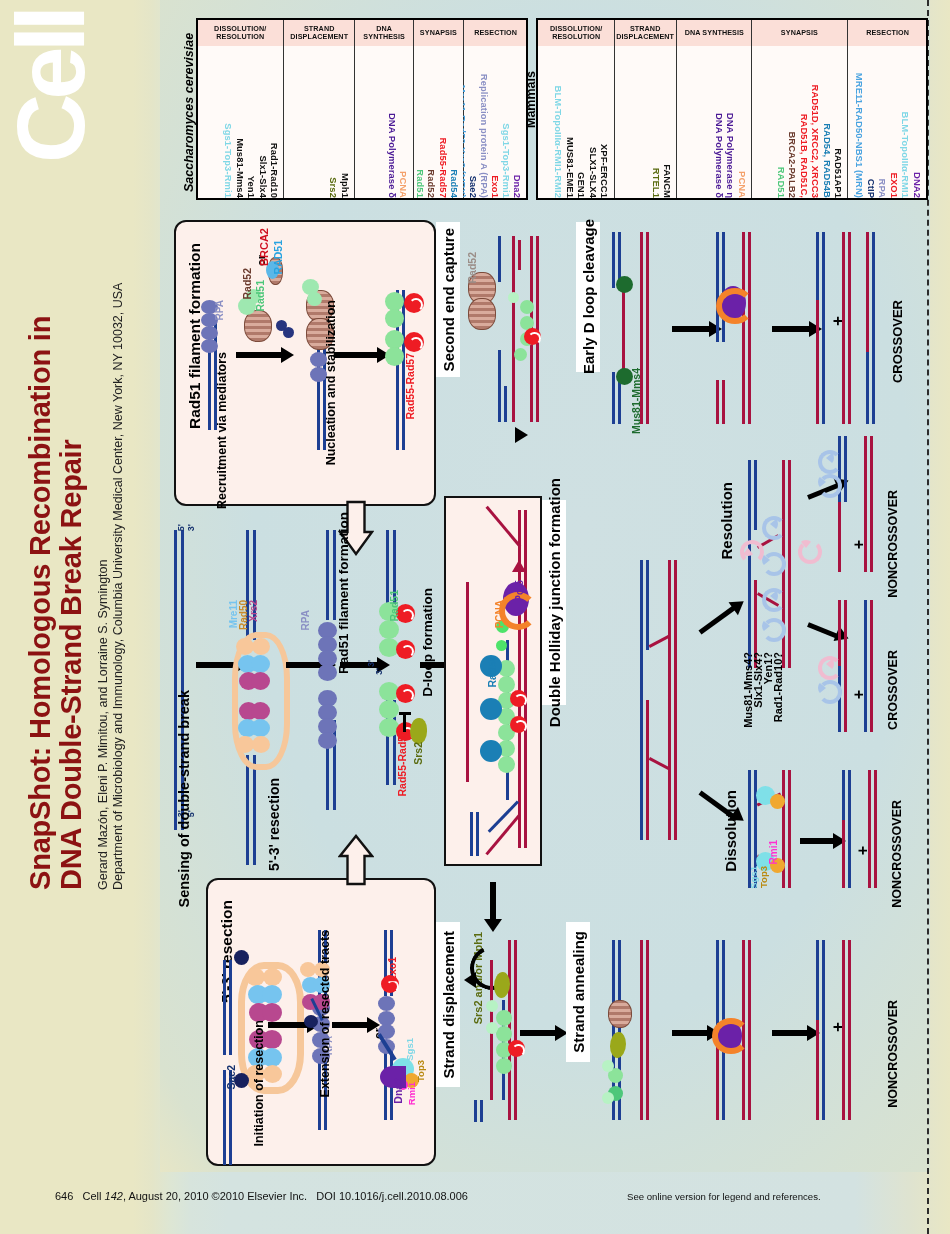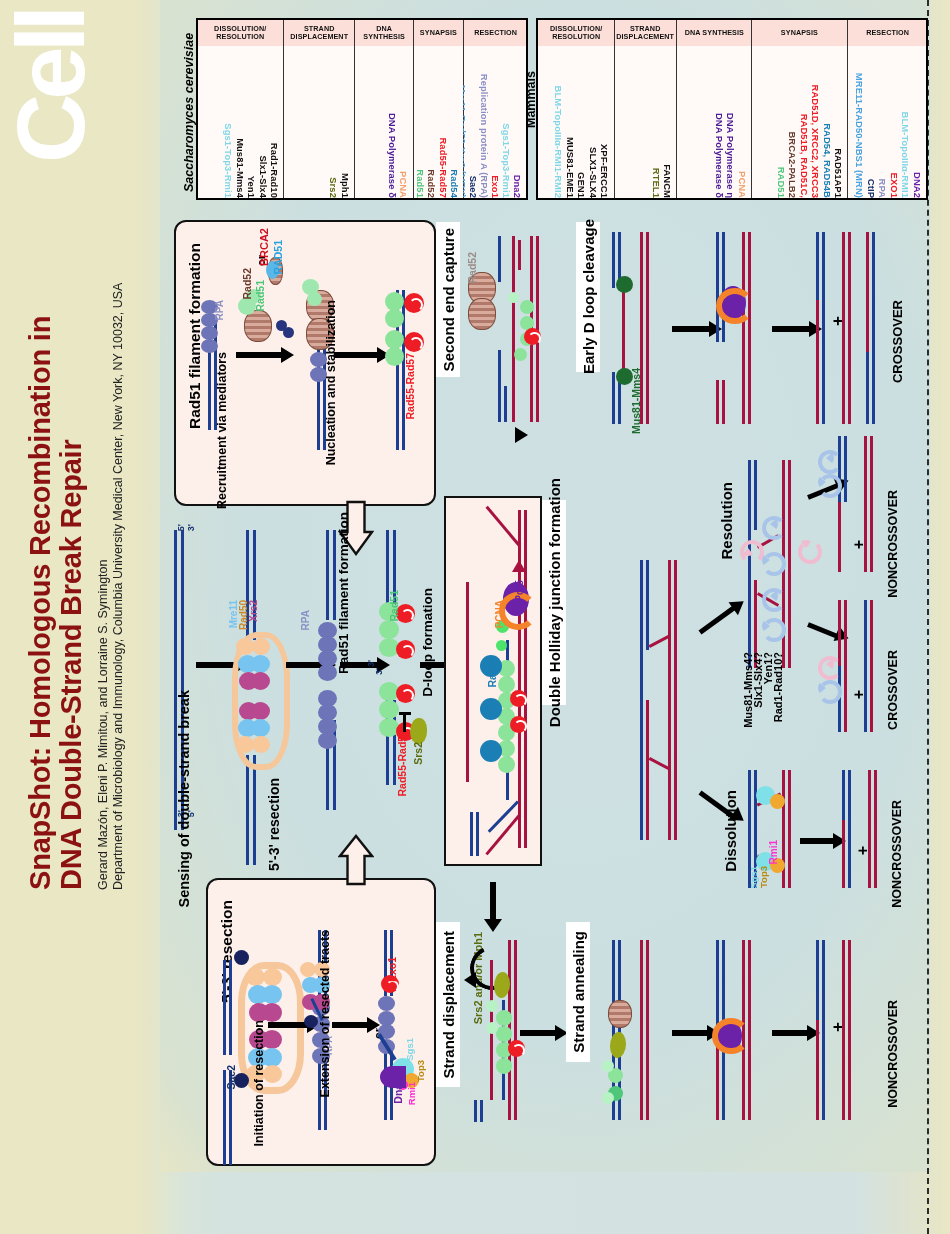--- a/index.html
+++ b/index.html
@@ -838,13 +838,22 @@
       <div style="position: absolute; left: 842px; top: 940px; width: 3.2px; height: 180px; background: rgb(168, 18, 64);"></div>
       <div style="position: absolute; left: 848px; top: 940px; width: 3.2px; height: 180px; background: rgb(168, 18, 64);"></div>
       <div class="vtext" style="left: 828px; top: 1022px; color: rgb(0, 0, 0); font-size: 17px; line-height: 19px;">
         <span>+</span>
       </div>
       <div class="vtext" style="left: 886px; top: 1000px; color: rgb(0, 0, 0); font-size: 12.5px; line-height: 14.5px;">
         <span>NONCROSSOVER</span>
       </div>
     </div>
 
+  <div id="footer">
+    <div class="f1">
+      <span>646</span>&nbsp;&nbsp;
+      <span>Cell</span>
+      <span class="it">142</span><span>, August 20, 2010 ©2010 Elsevier Inc.</span>&nbsp;&nbsp;
+      <span>DOI 10.1016/j.cell.2010.08.006</span>
+    </div>
+    <div class="f2">See online version for legend and references.</div>
+  </div>
 </div>
 
 </body></html>

